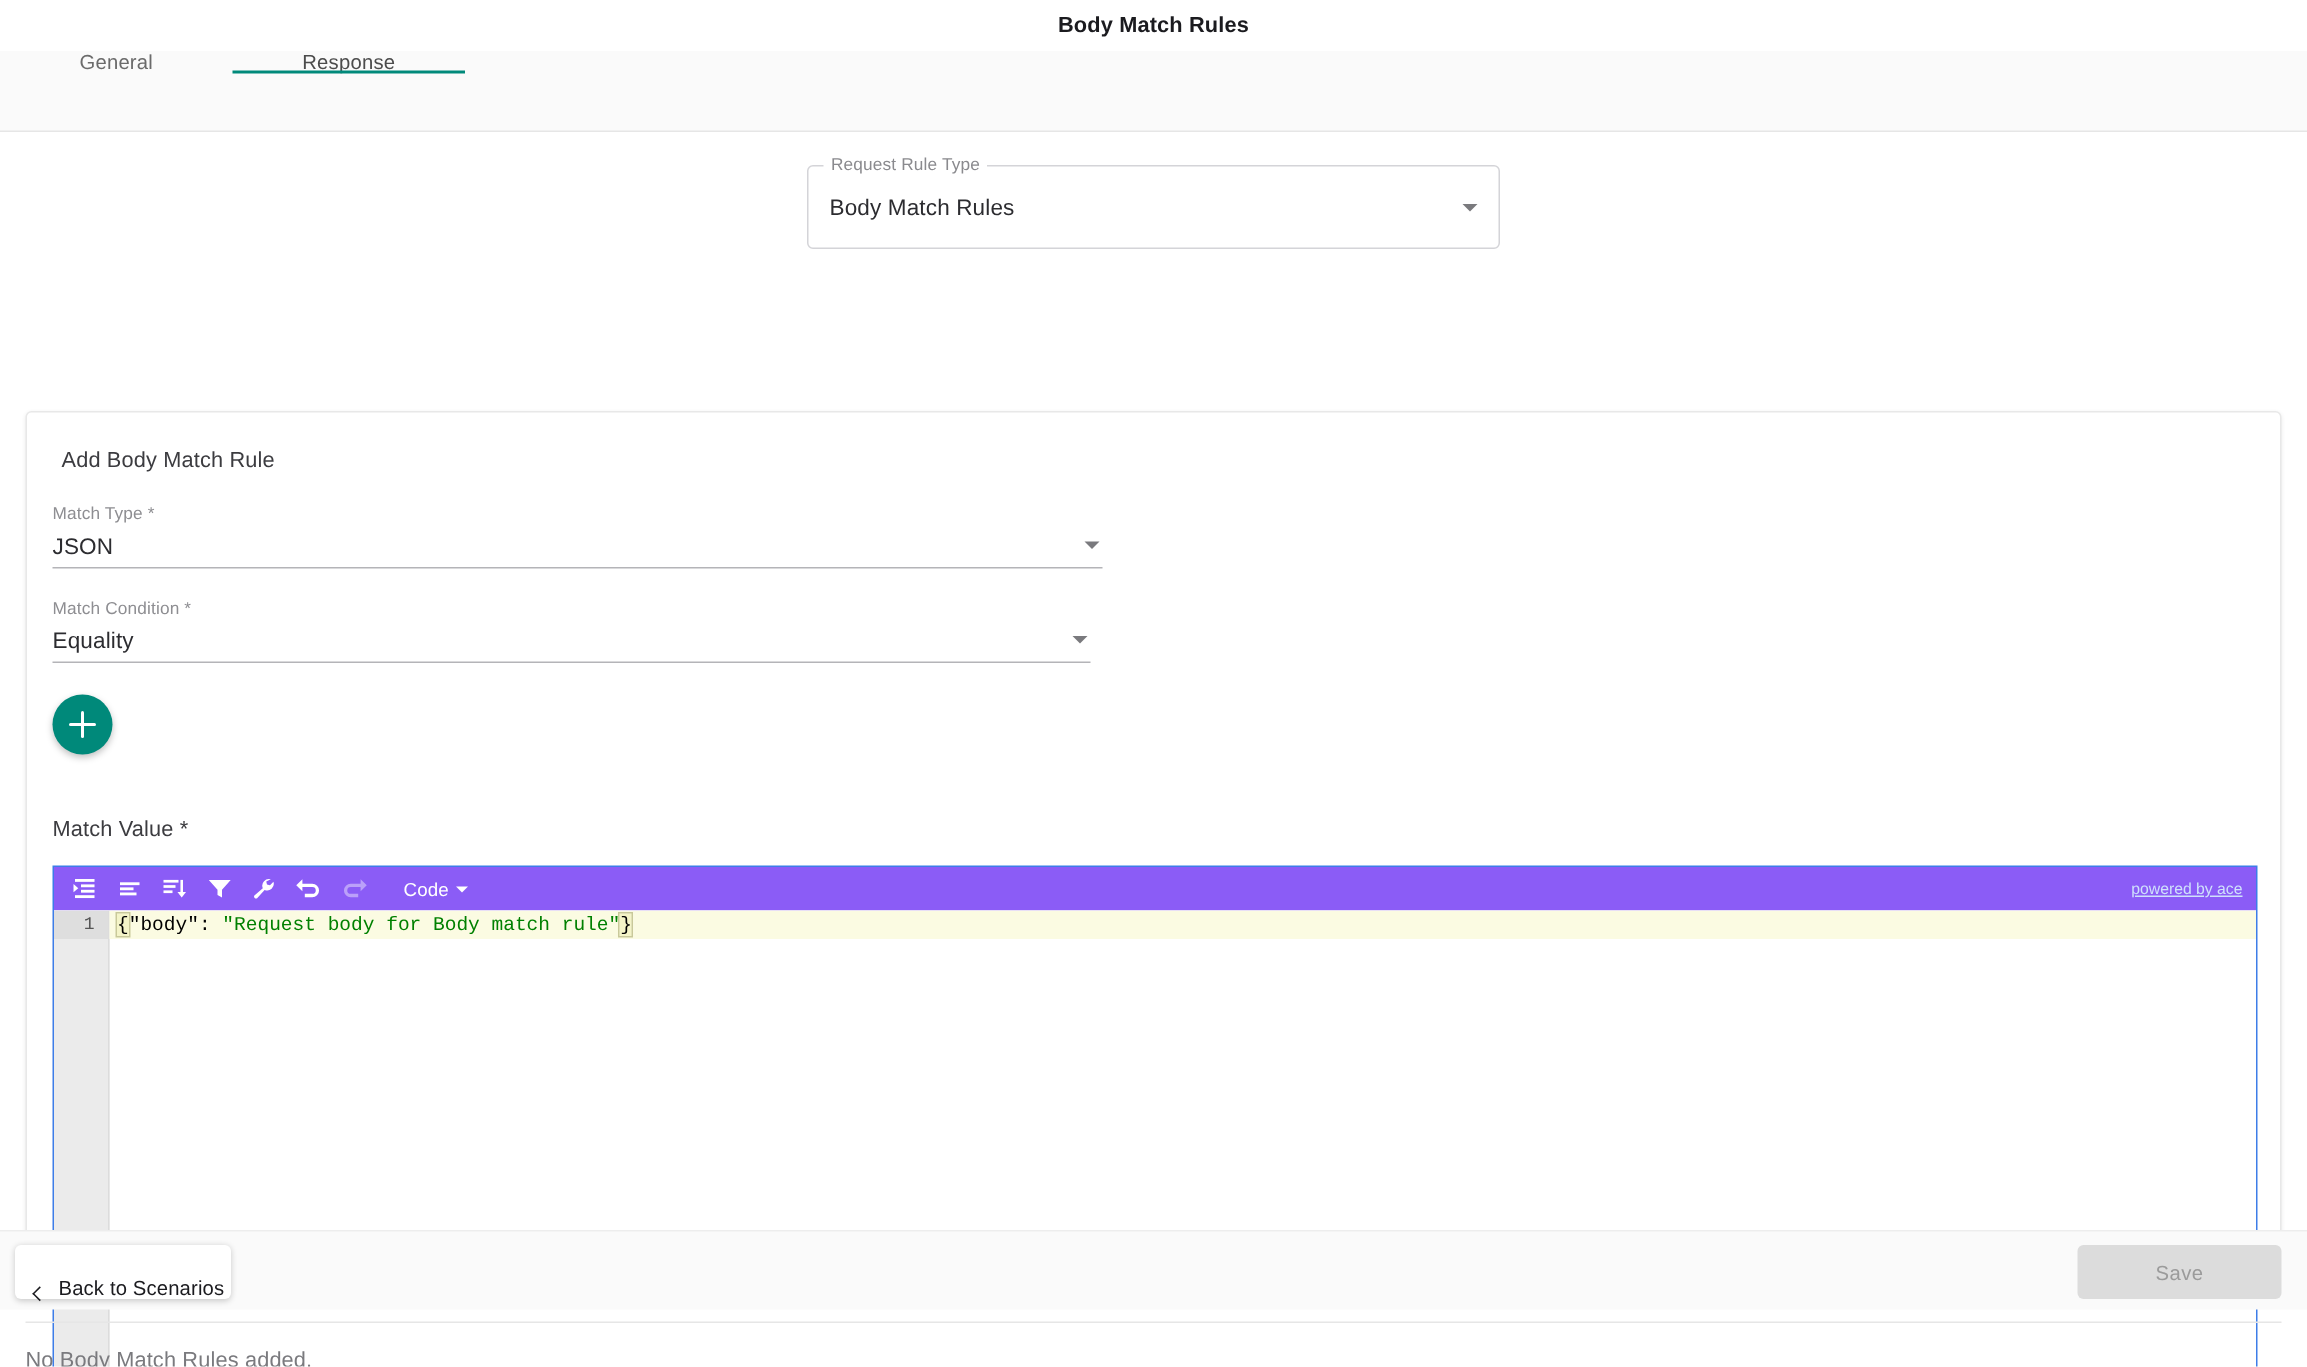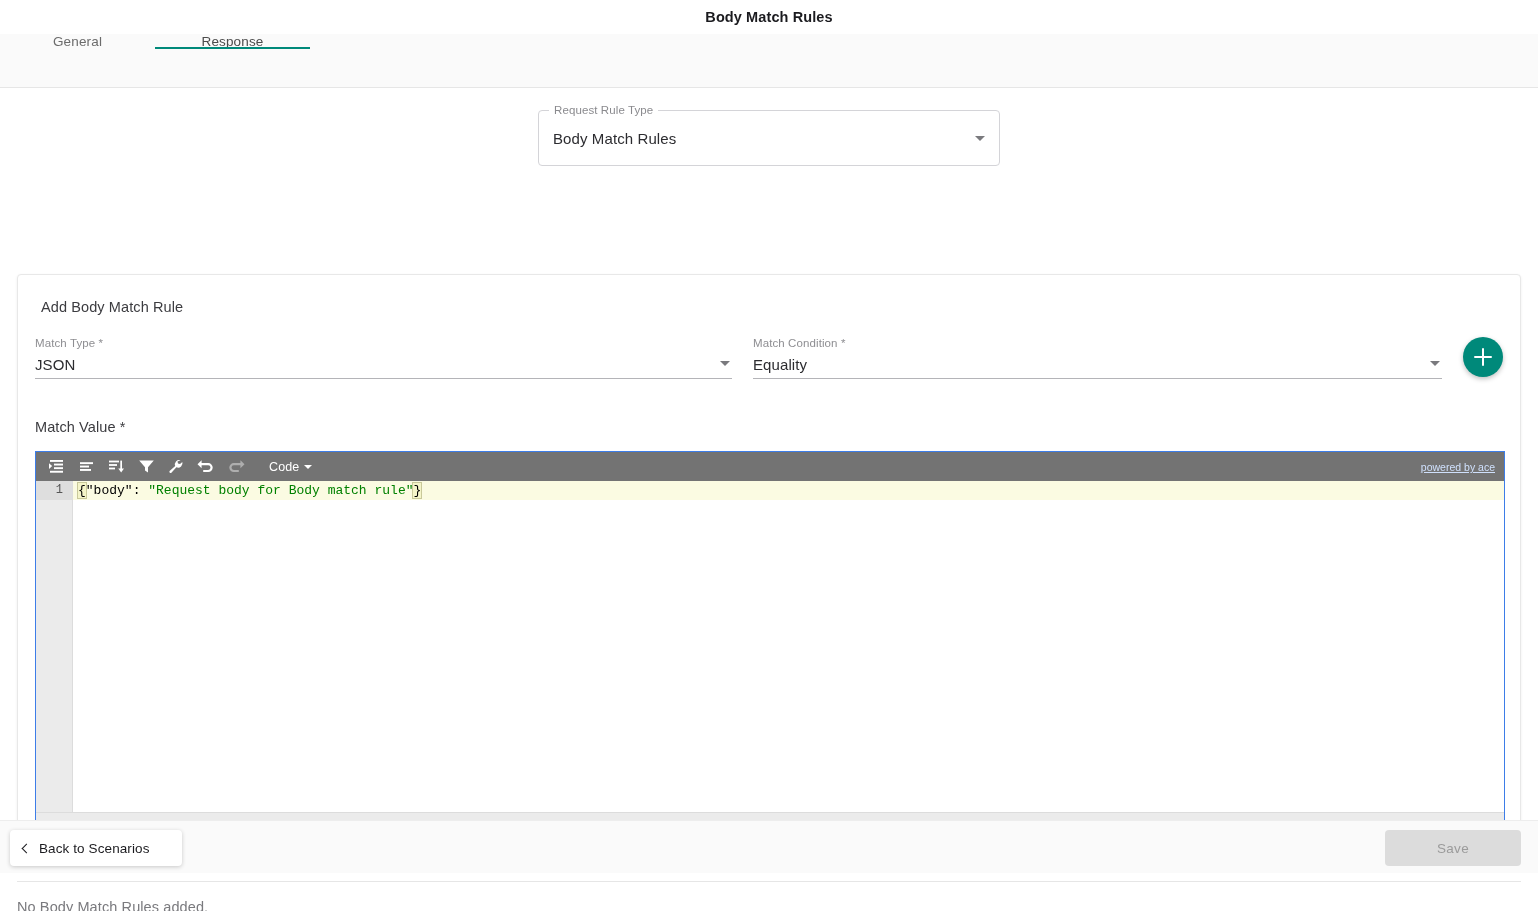--- a/index.html
+++ b/index.html
@@ -124,20 +124,21 @@
     font-size: 14.5px;
     color: #3c3c40;
     letter-spacing: .1px;
     margin: 8px 0 0 6px;
   }
 
   .field-row {
     display: flex;
     margin-top: 22px;
     gap: 21px;
+    flex-direction: column;
   }
   .std-field {
     position: relative;
     border-bottom: 1px solid #b4b4b8;
     padding-bottom: 5px;
     cursor: pointer;
   }
   .std-field.match-type { width: 700px; }
   .std-field.match-cond { width: 692px; }
   .std-field .flabel {
@@ -195,21 +196,21 @@
     margin-top: 16px;
     width: 1470px;
     height: 386px;
     border: 1px solid #3d7de8;
     display: flex;
     flex-direction: column;
     background: #ffffff;
   }
   .editor-menu {
     height: 29px;
-    background: #737373;
+    background: #8b5cf6;
     display: flex;
     align-items: center;
     padding: 0 20px 0 7px;
     position: relative;
   }
   .tb-btn {
     width: 26px; height: 24px;
     display: flex;
     align-items: center;
     justify-content: center;
@@ -323,27 +324,27 @@
     width: 1538px;
     height: 53px;
     background: #fafafa;
     border-top: 1px solid #ededed;
   }
   .back-btn {
     position: absolute;
     left: 10px;
     top: 9px;
     height: 36px;
-    padding: 0 32px 0 11px;
+    padding: 0 4px 0 11px;
     background: #ffffff;
     border: none;
     border-radius: 4px;
     box-shadow: 0 1px 4px rgba(0,0,0,.2);
     display: flex;
-    align-items: center;
+    align-items: flex-end;
     gap: 9px;
     font-size: 13.5px;
     font-family: "Liberation Sans", sans-serif;
     color: #1b1b1f;
     cursor: pointer;
     letter-spacing: .1px;
   }
   .chev {
     display: inline-block;
     width: 7px; height: 7px;

